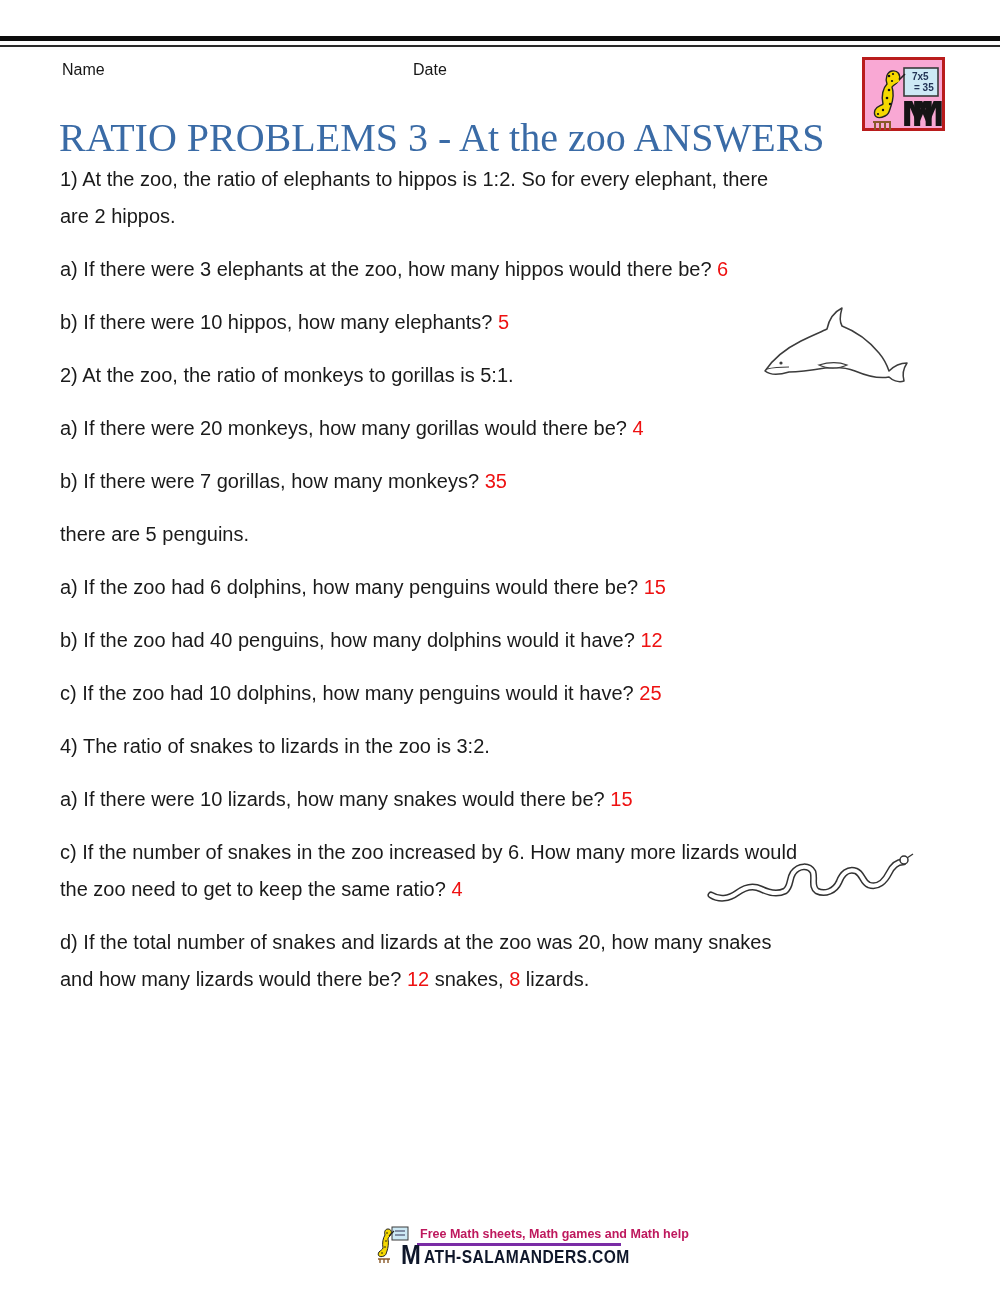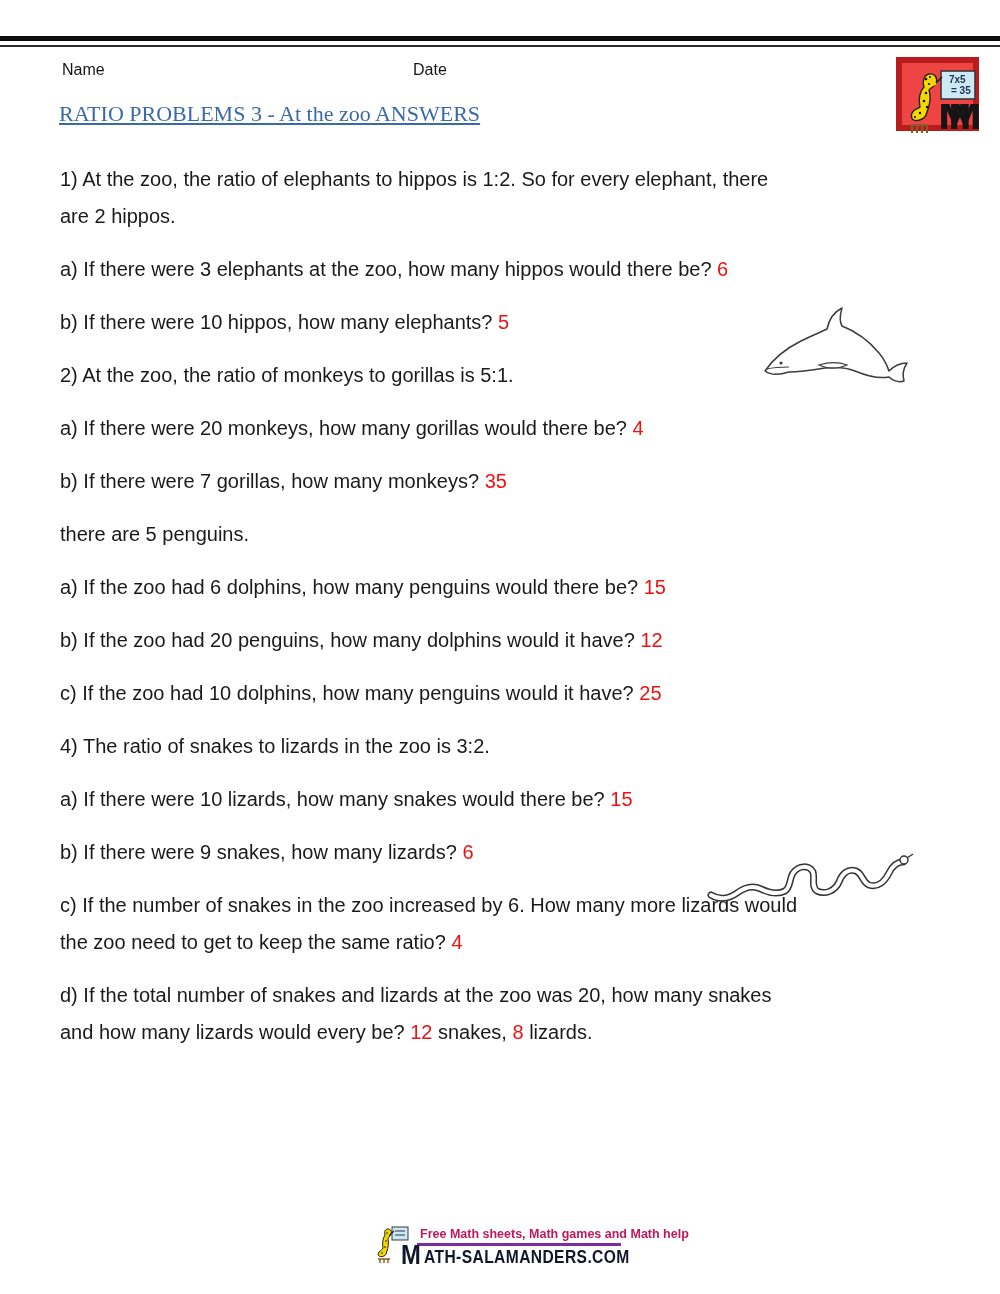--- a/index.html
+++ b/index.html
@@ -8,26 +8,26 @@
     font-family:"Liberation Sans", sans-serif;color:var(--text,#1a1a1a);
     overflow:hidden;
   }
   .rule-thick{position:absolute;left:0;top:36px;width:1000px;height:5px;background:#0d0d0d;}
   .rule-thin{position:absolute;left:0;top:45px;width:1000px;height:2px;background:#2b2b2b;}
   .field-label{position:absolute;top:61px;font-size:16px;color:#161616;}
   .name-label{left:62px;}
   .date-label{left:413px;}
   .logo-box{
     position:absolute;left:862px;top:57px;width:83px;height:74px;
-    border:6px solid #b91c1c;background:#ef4444;box-sizing:border-box;margin-left:34px;
+    border:3px solid #b91c1c;background:#f9a8d4;box-sizing:border-box;
   }
   .title{
-    position:absolute;left:59px;top:101px;
+    position:absolute;left:59px;top:114px;
     font-family:"Liberation Serif", serif;
-    font-size:22px;color:var(--blue,#3a6ba6);letter-spacing:0px;white-space:nowrap;text-decoration:underline;
+    font-size:40px;color:var(--blue,#3a6ba6);letter-spacing:0px;white-space:nowrap;
   }
   .content{
     position:absolute;left:60px;top:161px;width:910px;
     font-size:20px;line-height:37px;
   }
   .block{margin-bottom:16px;}
   .line{white-space:nowrap;}
   .ans{color:var(--red,#ee1111);}
   .dolphin{position:absolute;left:757px;top:303px;width:160px;height:92px;}
   .snake{position:absolute;left:705px;top:845px;width:210px;height:58px;}
@@ -113,41 +113,38 @@
       <div class="block">
         <div class="line"><span>b) If there were 7 gorillas, how many monkeys? </span><span class="ans">35</span></div>
       </div>
       <div class="block">
         <div class="line"><span>there are 5 penguins.</span></div>
       </div>
       <div class="block">
         <div class="line"><span>a) If the zoo had 6 dolphins, how many penguins would there be? </span><span class="ans">15</span></div>
       </div>
       <div class="block">
-        <div class="line"><span>b) If the zoo had 20 penguins, how many dolphins would it have? </span><span class="ans">12</span></div>
+        <div class="line"><span>b) If the zoo had 40 penguins, how many dolphins would it have? </span><span class="ans">12</span></div>
       </div>
       <div class="block">
         <div class="line"><span>c) If the zoo had 10 dolphins, how many penguins would it have? </span><span class="ans">25</span></div>
       </div>
       <div class="block">
         <div class="line"><span>4) The ratio of snakes to lizards in the zoo is 3:2.</span></div>
       </div>
       <div class="block">
         <div class="line"><span>a) If there were 10 lizards, how many snakes would there be? </span><span class="ans">15</span></div>
       </div>
       <div class="block">
-        <div class="line"><span>b) If there were 9 snakes, how many lizards? </span><span class="ans">6</span></div>
-      </div>
-      <div class="block">
         <div class="line"><span>c) If the number of snakes in the zoo increased by 6. How many more lizards would</span></div>
         <div class="line"><span>the zoo need to get to keep the same ratio? </span><span class="ans">4</span></div>
       </div>
       <div class="block">
         <div class="line"><span>d) If the total number of snakes and lizards at the zoo was 20, how many snakes</span></div>
-        <div class="line"><span>and how many lizards would every be? </span><span class="ans">12</span><span> snakes, </span><span class="ans">8</span><span> lizards.</span></div>
+        <div class="line"><span>and how many lizards would there be? </span><span class="ans">12</span><span> snakes, </span><span class="ans">8</span><span> lizards.</span></div>
       </div>
     </div>
 
   <svg class="dolphin" viewBox="0 0 160 92">
     <path d="M8 68 C16 56 28 46 44 38 C56 32 64 29 70 26 C72 16 77 9 85 5 C83 12 82 18 85 23 C98 28 112 38 122 50 C127 56 130 62 132 68 C137 63 143 60 150 60 C146 66 145 71 147 78 C141 80 135 77 132 74 C122 76 110 73 98 68 C88 64 78 64 68 65 C56 67 44 69 32 69 C22 72 13 72 8 68 Z" fill="#ffffff" stroke="#3c3c3c" stroke-width="1.5" stroke-linejoin="round"></path>
     <path d="M62 62 C72 59 82 59 90 62 C82 66 70 66 62 62 Z" fill="#ffffff" stroke="#3c3c3c" stroke-width="1.3"></path>
     <path d="M10 66 C18 64 26 64 32 64" fill="none" stroke="#3c3c3c" stroke-width="1.2"></path>
     <circle cx="24" cy="60" r="1.6" fill="#3c3c3c"></circle>
   </svg>
 

